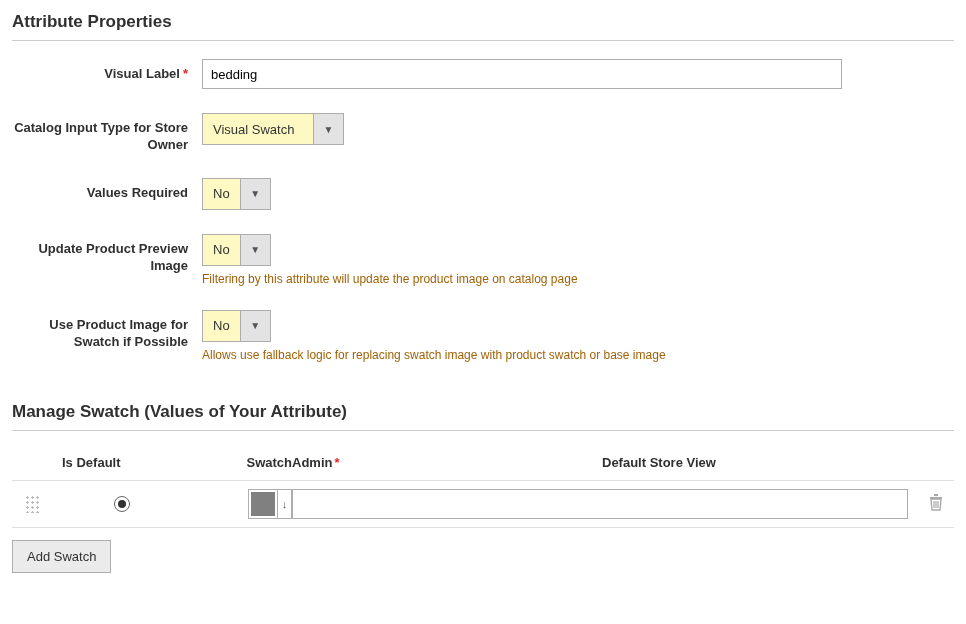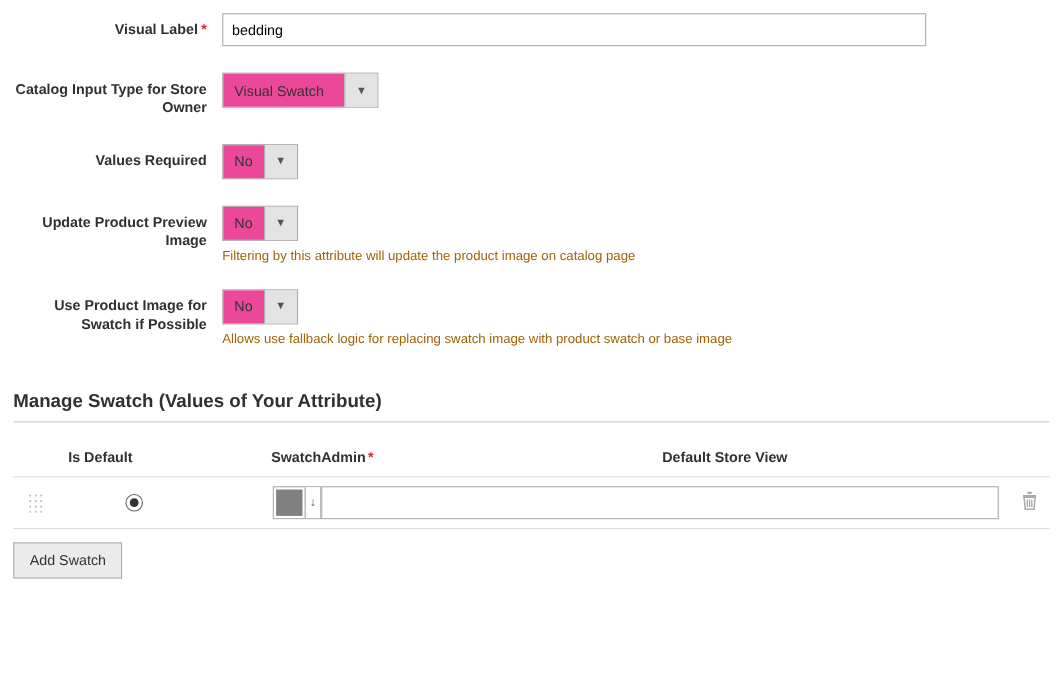--- a/index.html
+++ b/index.html
@@ -52,21 +52,21 @@
     font-family: inherit;
   }
   .select-wrap {
     display: inline-flex;
     border: 1px solid #adadad;
     height: 32px;
   }
   .select-wrap .sel-text {
     padding: 6px 10px;
     min-width: 20px;
-    background: #ec4899;
+    background: #fef9c3;
     display: flex;
     align-items: center;
   }
   .select-wrap .sel-btn {
     width: 30px;
     background: #e3e3e3;
     border-left: 1px solid #adadad;
     display: flex;
     align-items: center;
     justify-content: center;
@@ -160,20 +160,21 @@
     font-size:13px;
     color:#333;
     cursor:pointer;
   }
   .req-inline { color:#e22626; margin-left:2px; }
 </style>
 </head>
 <body>
 
 <div>
+  <div class="section-title">Attribute Properties</div>
 
   <div class="field-row">
     <div class="field-label">
       <span>Visual Label</span><span class="req">*</span>
     </div>
     <div class="field-control">
       <input type="text" class="wide" value="bedding" style="">
     </div>
   </div>
 

